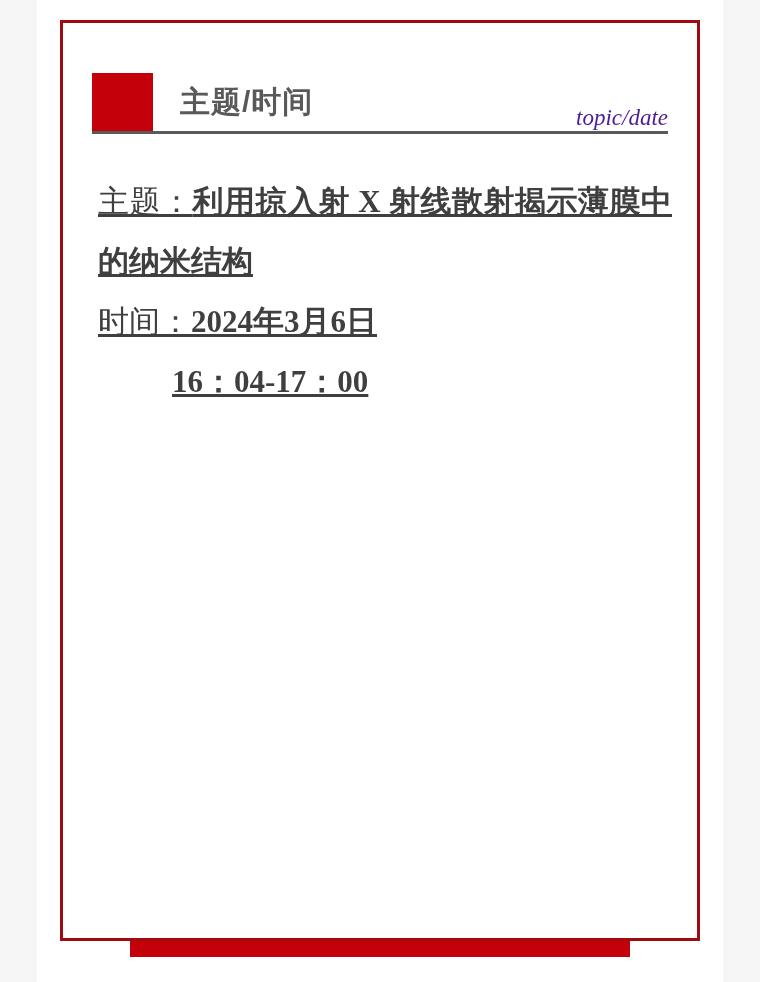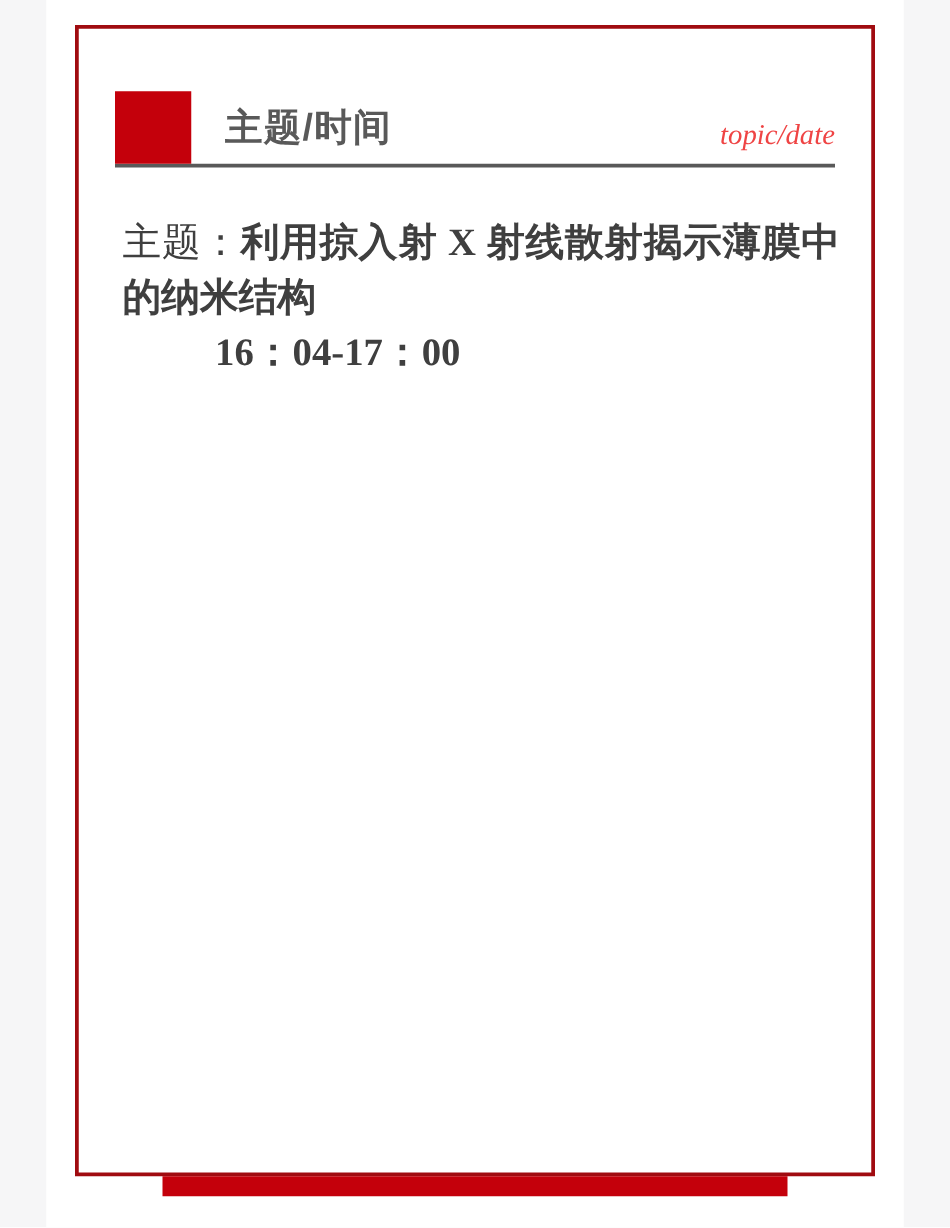--- a/index.html
+++ b/index.html
@@ -27,28 +27,28 @@
     width:61px;height:58px;background:#c4000b;
     align-self:flex-end;flex:none;
   }
   .section-header .title{
     font-family:"Liberation Sans",sans-serif;
     font-weight:700;font-size:30px;color:#595959;
     margin-left:27px;letter-spacing:1px;white-space:nowrap;
   }
   .section-header .en{
     margin-left:auto;align-self:flex-end;
-    font-style:italic;font-size:23px;color:#ef4444;
-    padding-bottom:10px;white-space:nowrap;font-family:Liberation Serif, serif;
+    font-style:italic;font-size:23px;color:#4c1d95;
+    white-space:nowrap;font-family:Liberation Serif, serif;
   }
   .hdr-topic{margin-top:50px;}
   .hdr-speaker{margin-top:54px;}
   .content{
     margin:38px 29px 0 35px;width:574px;
-    font-size:31px;line-height:44px;color:#3f3f3f;
+    font-size:31px;line-height:60px;color:#3f3f3f;text-decoration:underline;
   }
   .content p{margin:0;text-align:justify;}
   .bold{font-weight:700;}
   .indent{padding-left:74px;}
   .bottom-bar{
     width:500px;height:16px;margin:0 auto;background:#c4000b;
   }
 </style>
 </head>
 <body>
@@ -58,20 +58,21 @@
     <div class="card">
 
       <div class="section-header hdr-topic">
         <div class="marker"></div>
         <div class="title">主题/时间</div>
         <div class="en">topic/date</div>
       </div>
 
       <div class="content">
         <p><span>主题：</span><span class="bold">利用掠入射 X 射线散射揭示薄膜中的纳米结构</span></p>
+        <p><span>时间：</span><span class="bold">2024年3月6日</span></p>
         <p class="indent"><span class="bold">16：04-17：00</span></p>
       </div>
 
 
 
     </div>
 
     <div class="bottom-bar"></div>
   </div>
 </div>

